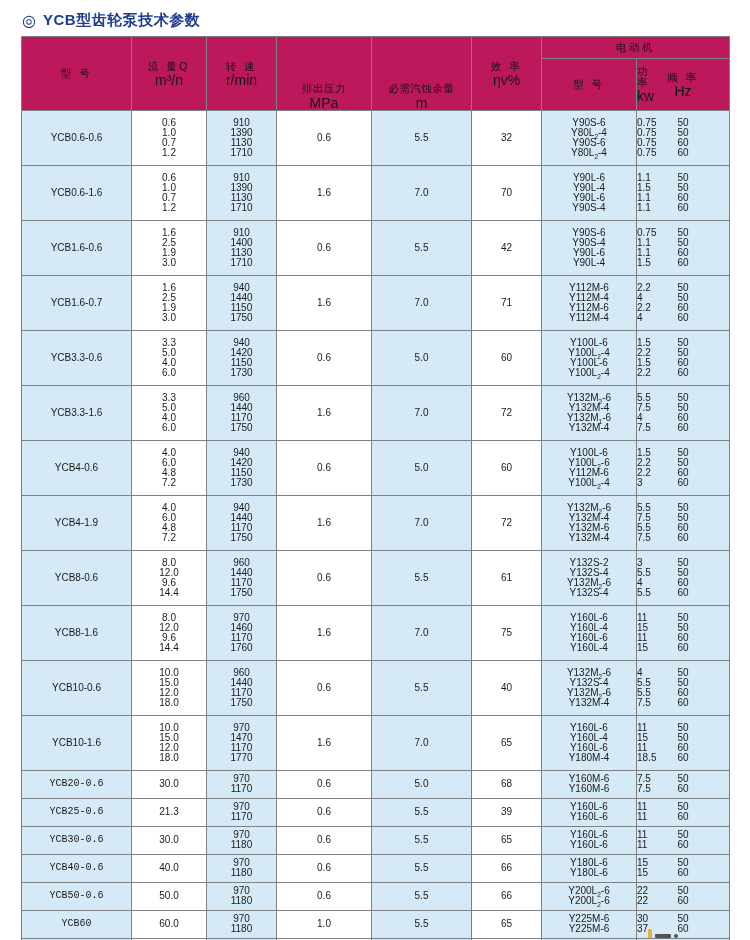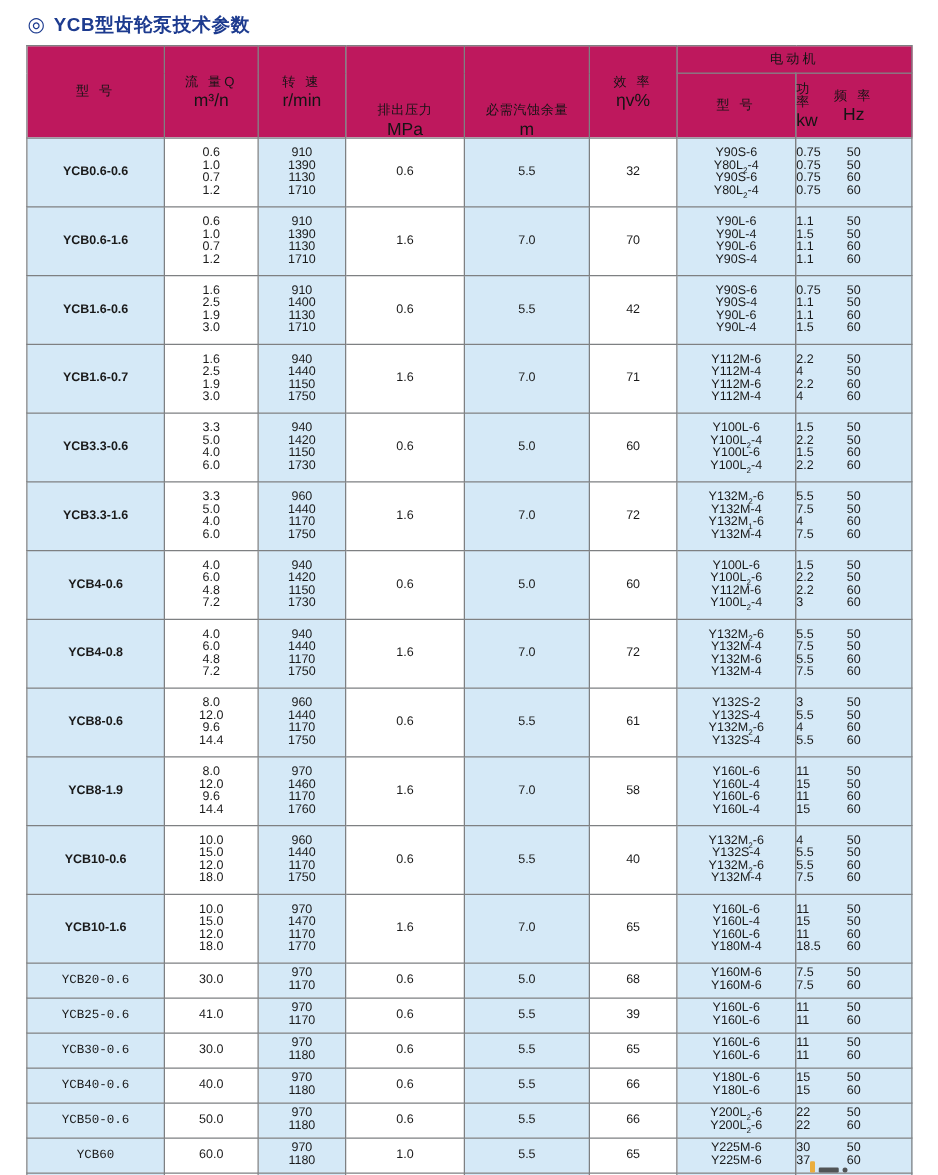--- a/index.html
+++ b/index.html
@@ -91,21 +91,21 @@
   .stack {
     display: flex;
     flex-direction: column;
     justify-content: space-around;
     height: 100%;
   }
   .stack > span {
     display: block;
     line-height: 1.0;
   }
-  td.pad4 { height: 54px; font-weight: bold; }
+  td.pad4 { height: 54px; }
   td.pad2 { height: 27px; font-family: Liberation Mono, monospace; }
 
   .sub { font-size: 6.5px; vertical-align: sub; line-height: 0; }
 
   .model-name { font-size: 10px; }
   .val { font-size: 10px; }
 
   
   .watermark {
     position: absolute;
@@ -516,21 +516,21 @@
           <td class="c-blue">
             <div class="stack">
               <span class="val">50</span>
               <span class="val">50</span>
               <span class="val">60</span>
               <span class="val">60</span>
             </div>
           </td>
         </tr>
         <tr>
-          <td class="c-blue pad4"><span class="val">YCB4-0.8</span></td>
+          <td class="c-blue pad4"><span class="val">YCB4-1.9</span></td>
           <td class="c-white">
             <div class="stack">
               <span class="val">4.0</span>
               <span class="val">6.0</span>
               <span class="val">4.8</span>
               <span class="val">7.2</span>
             </div>
           </td>
           <td class="c-blue">
             <div class="stack">
@@ -608,40 +608,40 @@
           <td class="c-blue">
             <div class="stack">
               <span class="val">50</span>
               <span class="val">50</span>
               <span class="val">60</span>
               <span class="val">60</span>
             </div>
           </td>
         </tr>
         <tr>
-          <td class="c-blue pad4"><span class="val">YCB8-1.9</span></td>
+          <td class="c-blue pad4"><span class="val">YCB8-1.6</span></td>
           <td class="c-white">
             <div class="stack">
               <span class="val">8.0</span>
               <span class="val">12.0</span>
               <span class="val">9.6</span>
               <span class="val">14.4</span>
             </div>
           </td>
           <td class="c-blue">
             <div class="stack">
               <span class="val">970</span>
               <span class="val">1460</span>
               <span class="val">1170</span>
               <span class="val">1760</span>
             </div>
           </td>
           <td class="c-white"><span class="val">1.6</span></td>
           <td class="c-blue"><span class="val">7.0</span></td>
-          <td class="c-white"><span class="val">58</span></td>
+          <td class="c-white"><span class="val">75</span></td>
           <td class="c-blue">
             <div class="stack">
               <span class="model-name">Y160L-6</span>
               <span class="model-name">Y160L-4</span>
               <span class="model-name">Y160L-6</span>
               <span class="model-name">Y160L-4</span>
             </div>
           </td>
           <td class="c-white">
             <div class="stack">
@@ -778,21 +778,21 @@
           </td>
           <td class="c-blue">
             <div class="stack">
               <span class="val">50</span>
               <span class="val">60</span>
             </div>
           </td>
         </tr>
         <tr>
           <td class="c-blue pad2"><span class="val">YCB25-0.6</span></td>
-          <td class="c-white"><span class="val">41.0</span></td>
+          <td class="c-white"><span class="val">21.3</span></td>
           <td class="c-blue">
             <div class="stack">
               <span class="val">970</span>
               <span class="val">1170</span>
             </div>
           </td>
           <td class="c-white"><span class="val">0.6</span></td>
           <td class="c-blue"><span class="val">5.5</span></td>
           <td class="c-white"><span class="val">39</span></td>
           <td class="c-blue">

